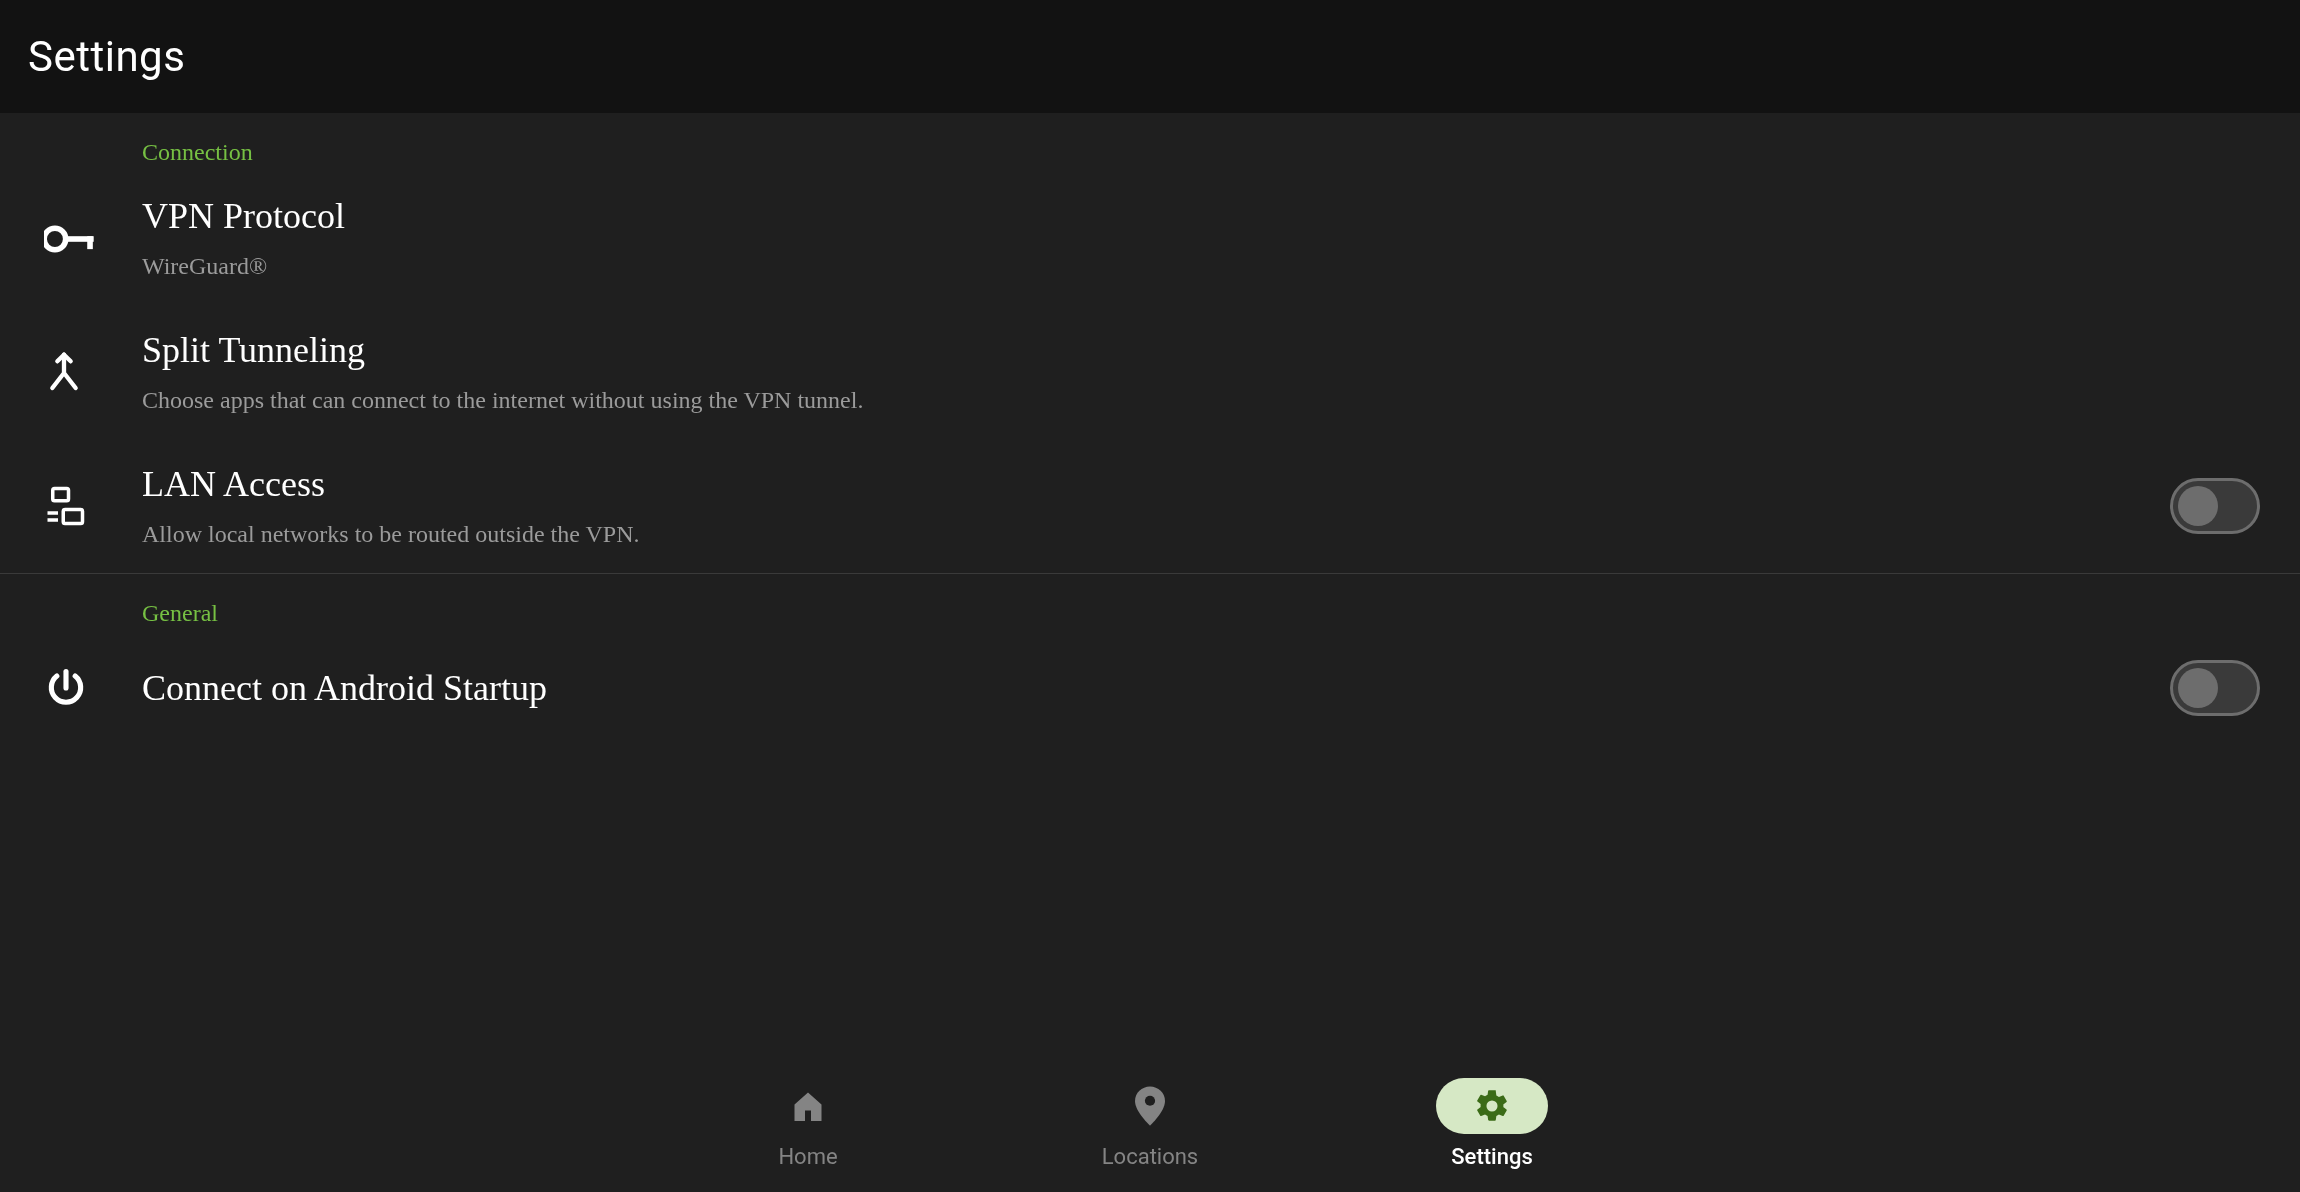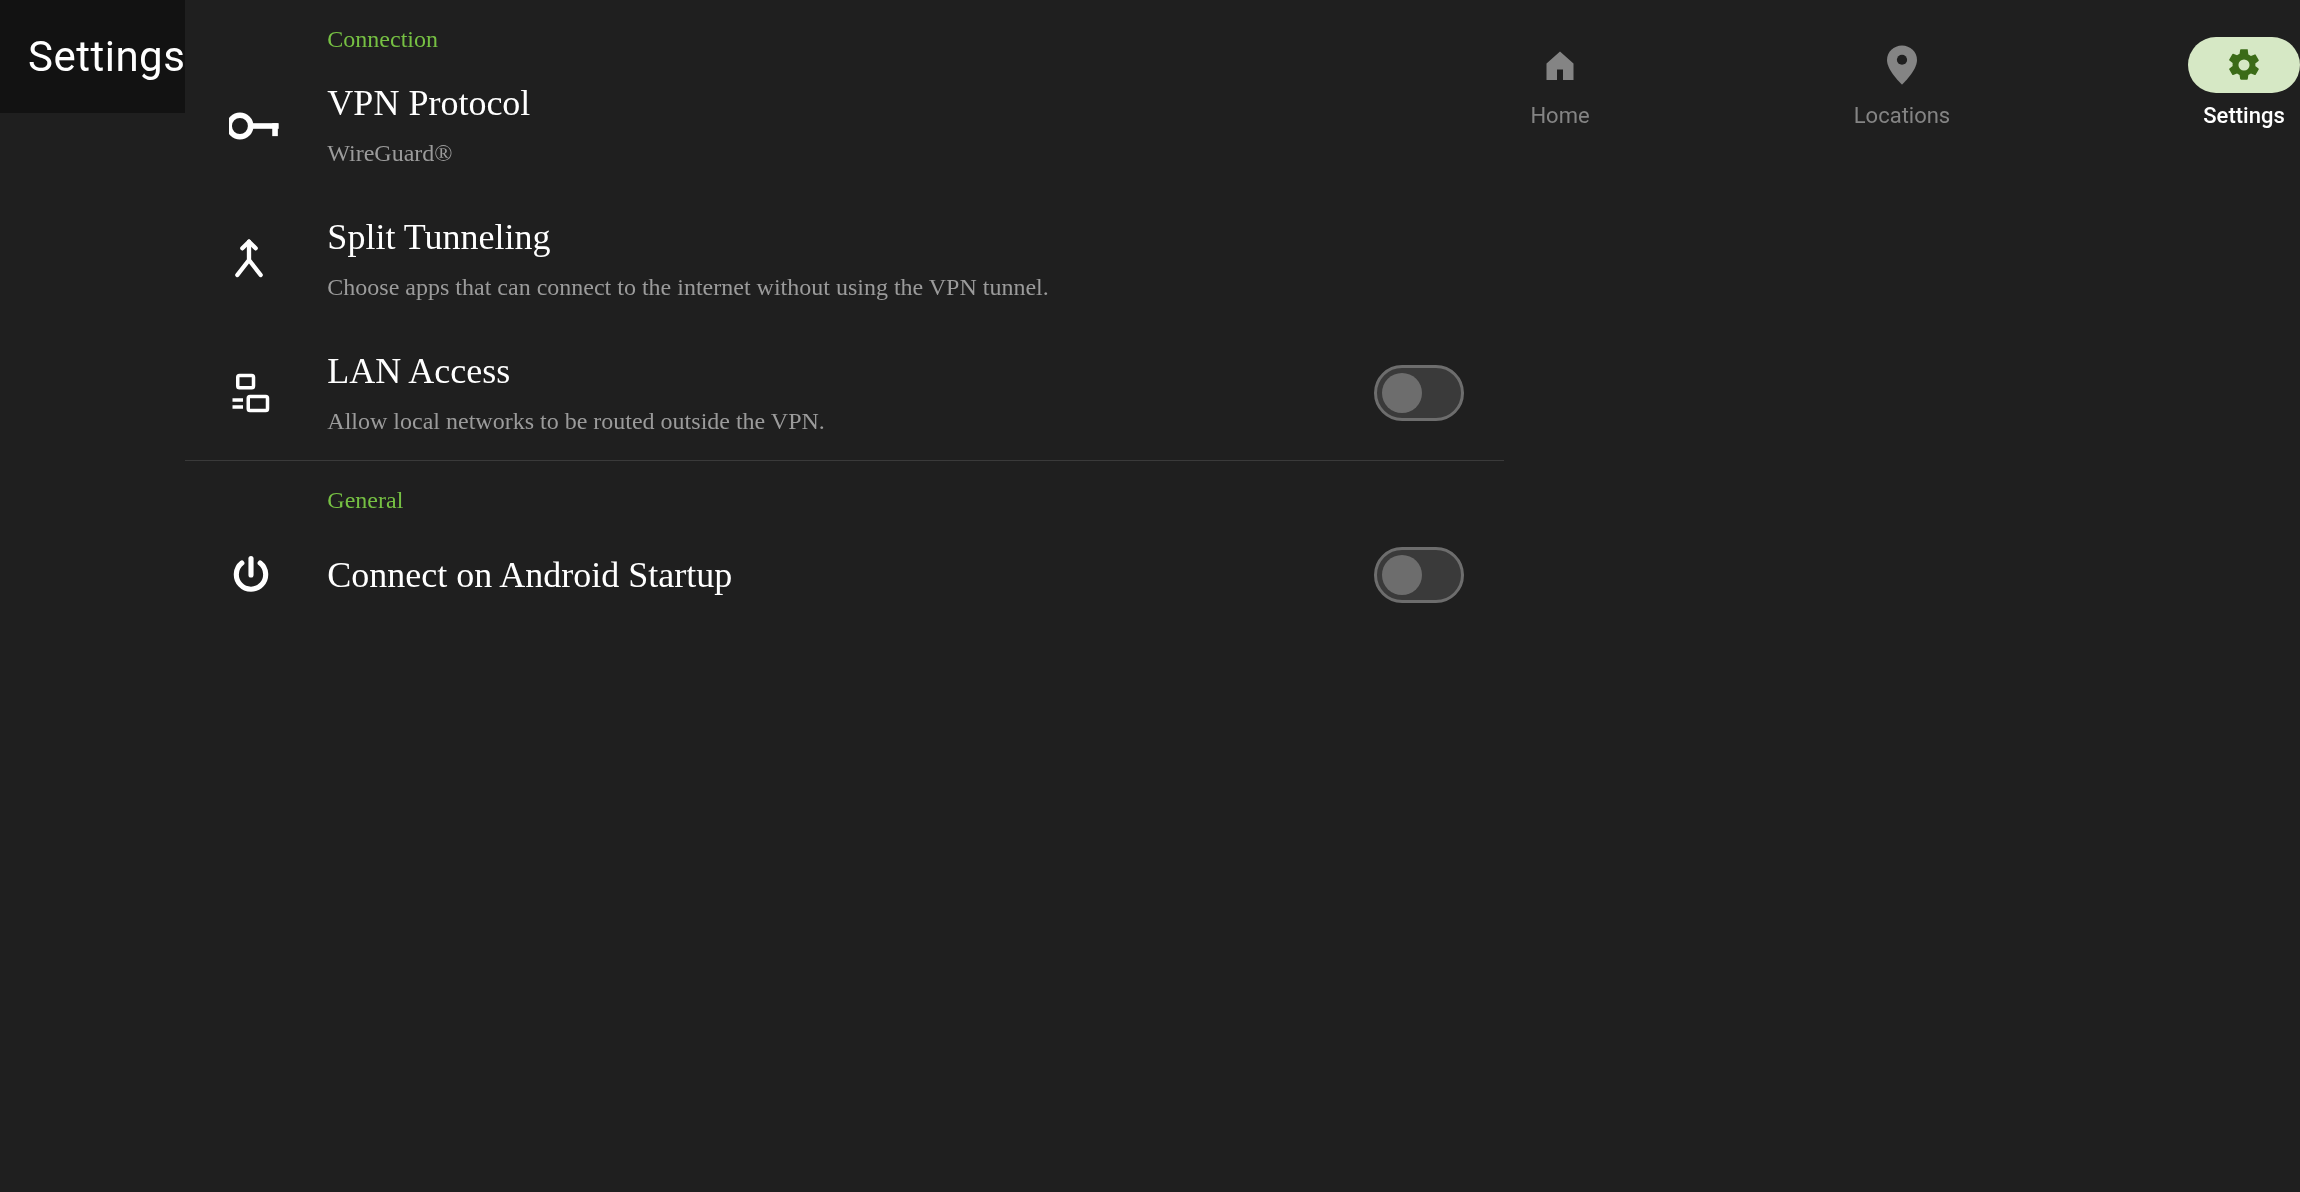--- a/index.html
+++ b/index.html
@@ -6,21 +6,21 @@
   html, body {
     width: 2300px;
     height: 1192px;
     background: #1f1f1f;
     font-family: "Roboto", "Helvetica Neue", Arial, sans-serif;
     color: #ffffff;
     overflow: hidden;
   }
   .app {
     display: flex;
-    flex-direction: row;
+    flex-direction: column;
     width: 100%;
     height: 100%;
   }
   .header {
     background: #121212;
     height: 113px;
     display: flex;
     align-items: center;
     padding-left: 28px;
   }
@@ -100,21 +100,21 @@
   }
   .divider {
     height: 1px;
     background: #3a3a3a;
     width: 100%;
   }
   .nav {
     height: 128px;
     display: flex;
     justify-content: center;
-    align-items: flex-end;
+    align-items: flex-start;
     padding-top: 14px;
     gap: 230px;
   }
   .nav-item {
     display: flex;
     flex-direction: column;
     align-items: center;
     gap: 10px;
     cursor: pointer;
   }

